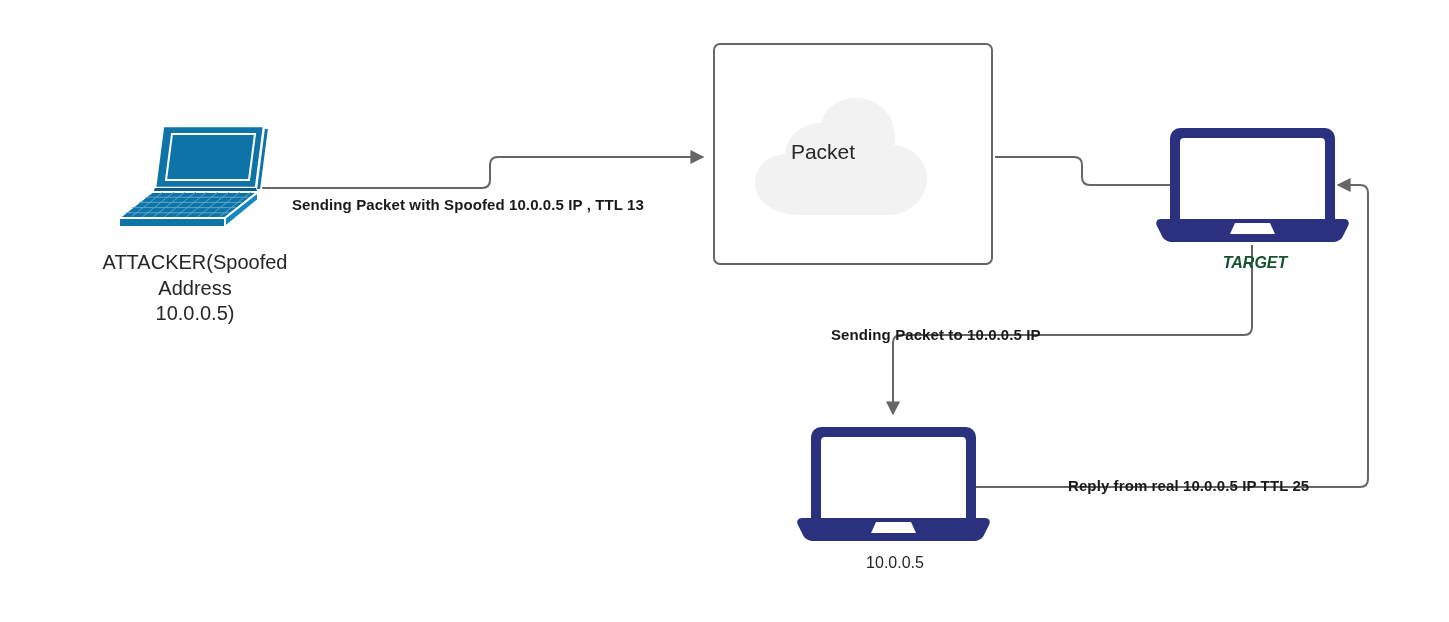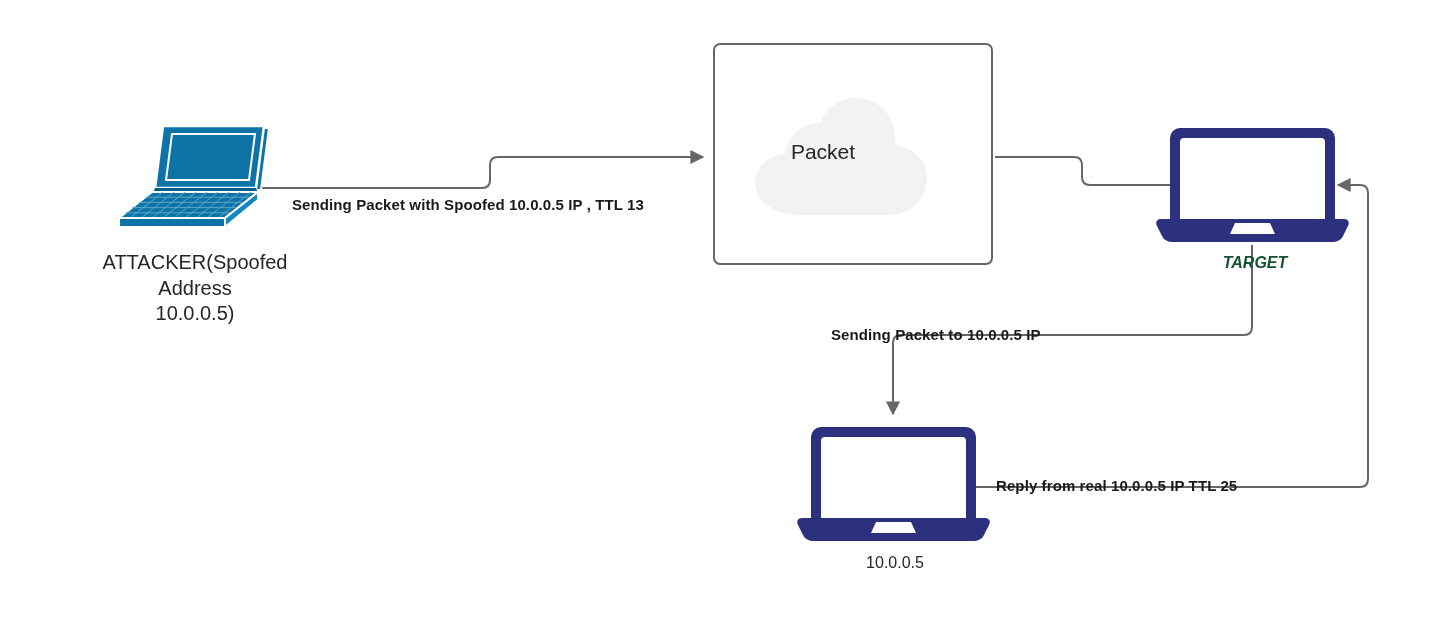--- a/index.html
+++ b/index.html
@@ -97,21 +97,21 @@
   .edge-label {
     position: absolute;
     font-size: 15px;
     font-weight: bold;
     color: #1a1a1a;
     white-space: nowrap;
     letter-spacing: 0.1px;
   }
   #edge-label-spoof  { left: 292px;  top: 196px; }
   #edge-label-fwd    { left: 831px;  top: 326px; }
-  #edge-label-reply  { left: 996px; top: 477px; }
+  #edge-label-reply  { left: 1068px; top: 477px; }
 
   .laptop-svg { display: block; }
 </style>
 </head>
 <body>
 
 <div id="diagram-root">
 
   <svg id="edges-layer" viewBox="0 0 1449 622" width="1449" height="622" xmlns="http://www.w3.org/2000/svg">
     <defs>

